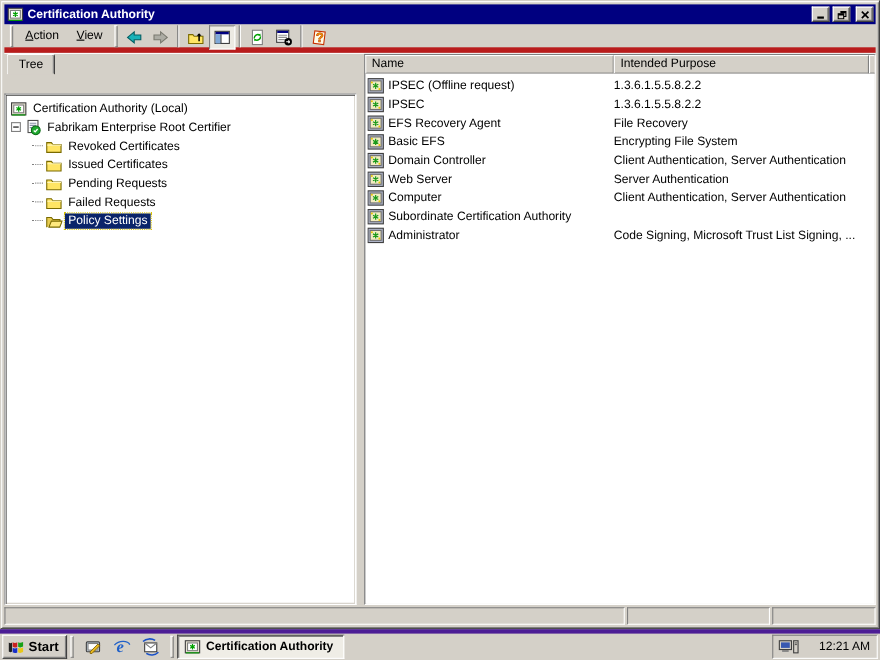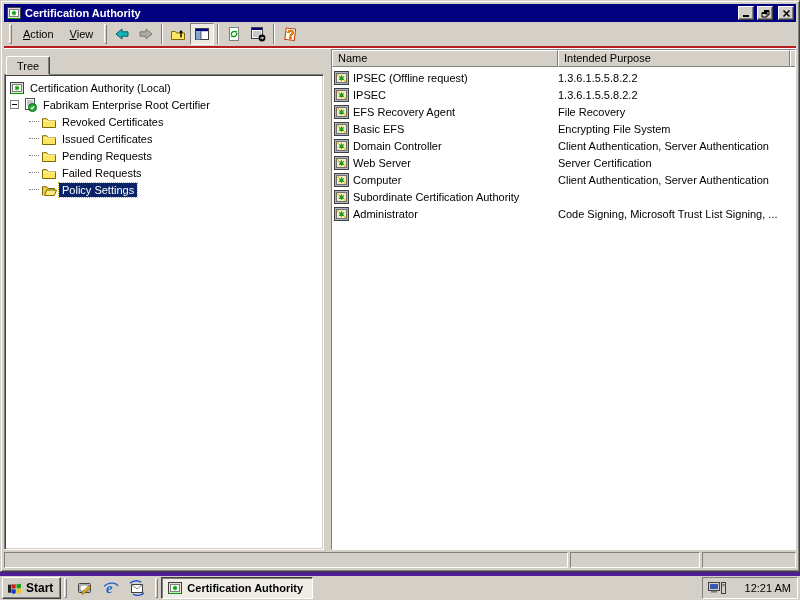--- a/index.html
+++ b/index.html
@@ -25,38 +25,38 @@
   .win-btn {
     width:16px; height:14px; flex:none; background:#D4D0C8;
     border:1px solid; border-color:#FFFFFF #404040 #404040 #FFFFFF;
     box-shadow: inset -1px -1px 0 #808080;
     display:flex; align-items:center; justify-content:center; margin-left:2px;
   }
   .win-btn + .win-btn { margin-left:0; }
   .win-btn.gap { margin-left:2px; }
   
   .toolbar {
-    height:26px; flex:none; display:flex; align-items:center; padding:1px 2px;
-    border-bottom:2px solid #b91c1c; box-shadow:0 1px 0 #FFFFFF;
+    height:26px; flex:none; display:flex; padding:1px 2px;
+    border-bottom:5px solid #b91c1c; box-shadow:0 1px 0 #FFFFFF;
   }
   .grip { width:3px; height:20px; margin:0 3px;
     border:1px solid; border-color:#FFFFFF #808080 #808080 #FFFFFF; flex:none; }
   .tb-sep { width:2px; height:20px; margin:0 3px; flex:none;
     border-left:1px solid #808080; border-right:1px solid #FFFFFF; }
   .menu-item { display:inline-block; padding:3px 8px; }
   .menu-item::first-letter { text-decoration:underline; }
   .tb-btn { width:24px; height:22px; flex:none; display:flex; align-items:center; justify-content:center;
     border:1px solid transparent; }
   .tb-btn.checked {
     border-color:#808080 #FFFFFF #FFFFFF #808080; background:#ECEAE3;
   }
   
   .client { flex:1; display:flex; min-height:0; margin-top:1px; }
   .left-area { width:320px; flex:none; display:flex; flex-direction:column; }
-  .tab-row { height:25px; flex:none; display:flex; align-items:flex-end; padding-left:2px; }
+  .tab-row { height:36px; flex:none; display:flex; align-items:flex-start; padding-left:2px; }
   .tab {
     height:19px; padding:3px 10px 0; background:#D4D0C8; position:relative; z-index:2;
     border:1px solid; border-color:#FFFFFF #404040 #D4D0C8 #FFFFFF;
     box-shadow: inset -1px 0 0 #808080;
     border-top-left-radius:2px; border-top-right-radius:2px; margin-bottom:-1px;
   }
   .sunken-box {
     background:#FFFFFF;
     border:1px solid; border-color:#808080 #FFFFFF #FFFFFF #808080;
     box-shadow: inset 1px 1px 0 #404040, inset -1px -1px 0 #D4D0C8;
@@ -384,21 +384,21 @@
                   <svg width="16" height="16" viewBox="0 0 16 16">
                     <rect x="0.5" y="1.5" width="14" height="13" fill="#AEB4C8" stroke="#404040"></rect>
                     <rect x="2.5" y="3.5" width="10" height="9" fill="#F2ECC0" stroke="#707070"></rect>
                     <path d="M7.5 5.2v5.6M5.1 6.6l4.8 2.8M9.9 6.6L5.1 9.4" stroke="#1A9A1A" stroke-width="1.1" fill="none"></path>
                     <circle cx="4.1" cy="5.1" r="0.9" fill="#E8C800"></circle>
                     <circle cx="10.9" cy="10.9" r="0.9" fill="#E8C800"></circle>
                   </svg>
                 </span>
                 <span class="ltext">Web Server</span>
               </div>
-              <div class="cell-purpose">Server Certification</div>
+              <div class="cell-purpose">Server Authentication</div>
             </div>
             <div class="list-row">
               <div class="cell-name">
                 <span class="licon">
                   <svg width="16" height="16" viewBox="0 0 16 16">
                     <rect x="0.5" y="1.5" width="14" height="13" fill="#AEB4C8" stroke="#404040"></rect>
                     <rect x="2.5" y="3.5" width="10" height="9" fill="#F2ECC0" stroke="#707070"></rect>
                     <path d="M7.5 5.2v5.6M5.1 6.6l4.8 2.8M9.9 6.6L5.1 9.4" stroke="#1A9A1A" stroke-width="1.1" fill="none"></path>
                     <circle cx="4.1" cy="5.1" r="0.9" fill="#E8C800"></circle>
                     <circle cx="10.9" cy="10.9" r="0.9" fill="#E8C800"></circle>

